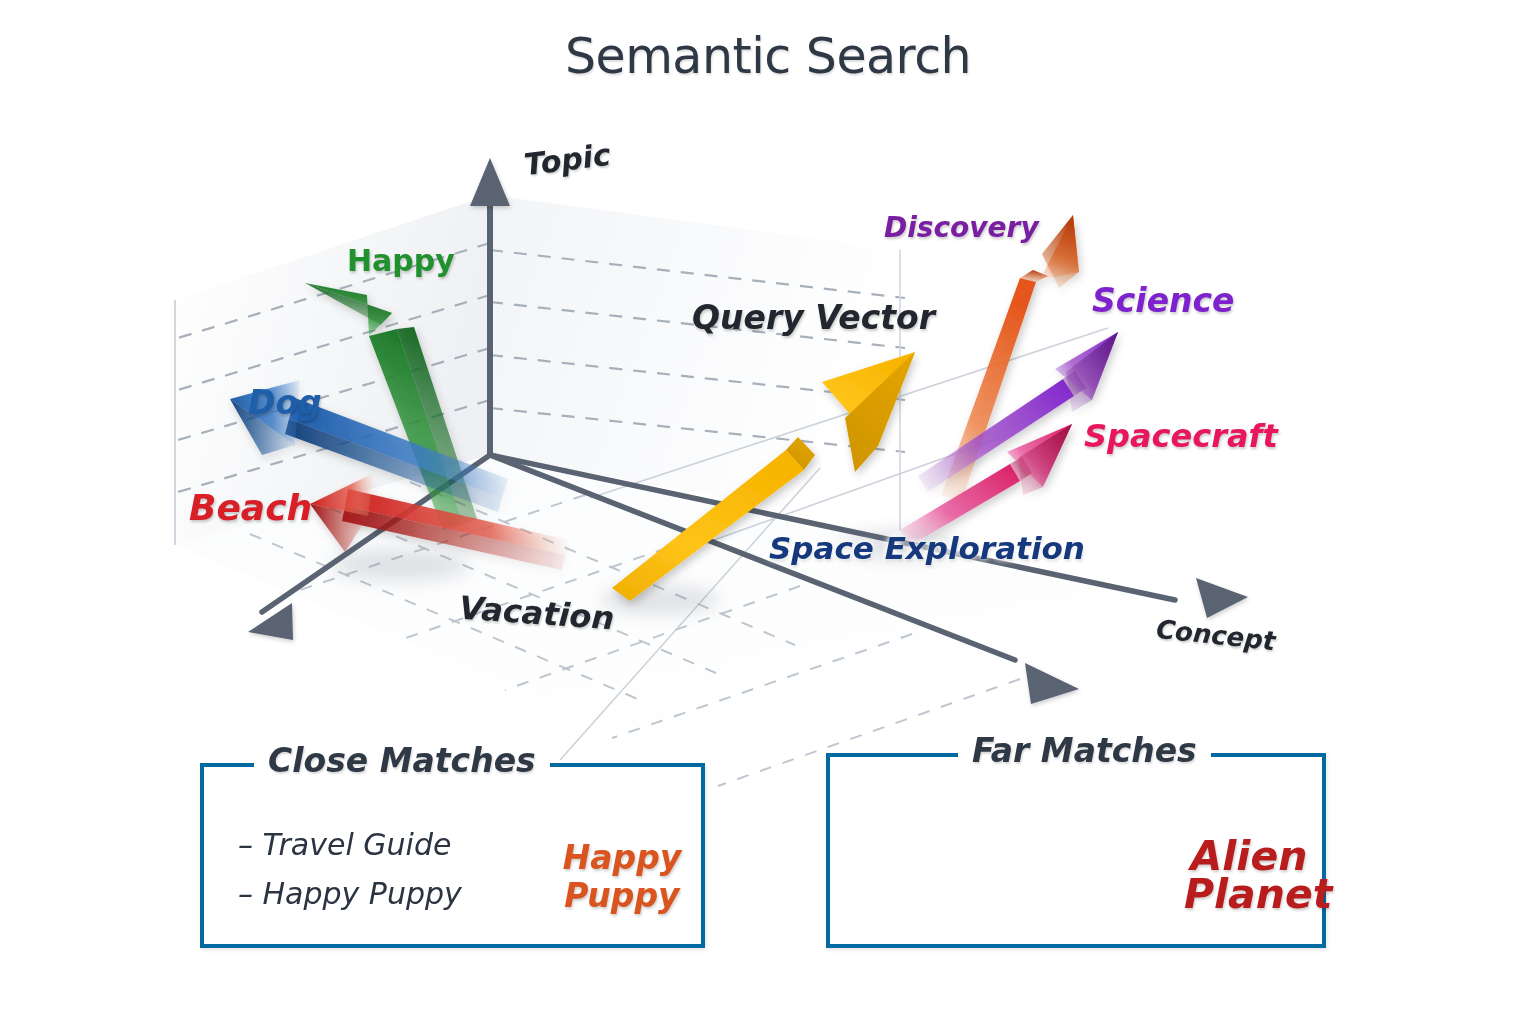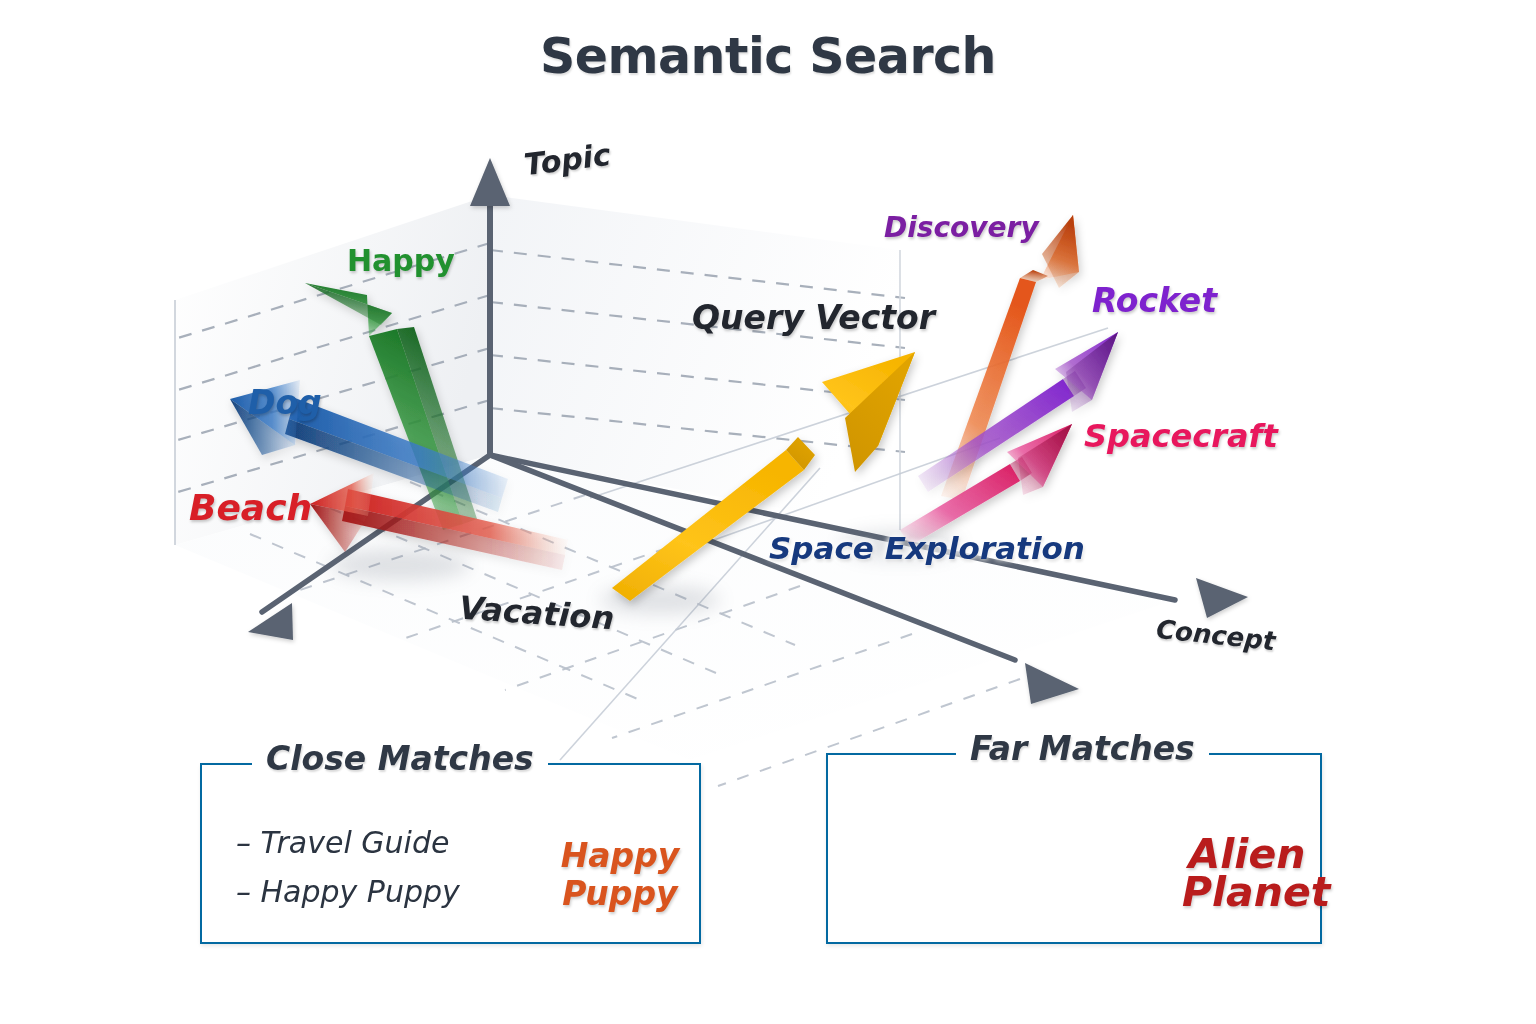--- a/index.html
+++ b/index.html
@@ -15,21 +15,21 @@
     overflow: hidden;
     font-family: "DejaVu Sans", sans-serif;
   }
   #scene { position: absolute; left: 0; top: 0; width: 1536px; height: 1024px; }
 
   .txt { position: absolute; white-space: nowrap; }
 
   #title {
     left: 0; top: 28px; width: 1536px; text-align: center;
     font-family: "DejaVu Sans", sans-serif;
-    font-size: 49px; font-weight: bold; color: #2f3845;
+    font-size: 49px; font-weight: normal; color: #2f3845;
     letter-spacing: -0.5px;
     text-shadow: 1px 2px 2px rgba(0,0,0,0.13);
   }
 
   .axis-label {
     font-family: "DejaVu Sans", sans-serif;
     font-weight: bold; font-style: italic;
     color: #22262e;
     text-shadow: 1px 2px 2px rgba(0,0,0,0.18);
   }
@@ -48,21 +48,21 @@
   #lbl-query      { left: 692px; top: 298px; font-size: 33px; color: #22262e; font-style: italic; }
   #lbl-discovery  { left: 884px; top: 211px; font-size: 28px; color: #7b1fa2; font-style: italic; }
   #lbl-science    { left: 1092px; top: 281px; font-size: 33px; color: #7e22ce; font-style: italic; }
   #lbl-spacecraft { left: 1084px; top: 417px; font-size: 32px; color: #e8175d; font-style: italic; }
   #lbl-spaceexp   { left: 769px; top: 530px; font-size: 31px; color: #16397e; font-style: italic;
                     text-shadow: 0 0 6px #fff, 0 0 6px #fff, 1px 2px 3px rgba(0,0,0,0.22); }
 
   
   .panel {
     position: absolute;
-    border: 2px solid #0369a1;
+    border: 4px solid #0369a1;
     background: #ffffff;
     box-shadow: 1px 2px 4px rgba(0,0,0,0.10);
   }
   #panel-close { left: 200px; top: 763px; width: 497px; height: 177px; }
   #panel-far   { left: 826px; top: 753px; width: 492px; height: 187px; }
 
   .panel-title {
     position: absolute;
     background: #ffffff;
     padding: 0 14px;
@@ -334,21 +334,21 @@
 
   <div class="txt axis-label" id="lbl-topic">Topic</div>
   <div class="txt axis-label" id="lbl-concept">Concept</div>
   <div class="txt axis-label" id="lbl-vacation">Vacation</div>
 
   <div class="txt vec-label" id="lbl-happy">Happy</div>
   <div class="txt vec-label" id="lbl-dog">Dog</div>
   <div class="txt vec-label" id="lbl-beach">Beach</div>
   <div class="txt vec-label" id="lbl-query">Query Vector</div>
   <div class="txt vec-label" id="lbl-discovery">Discovery</div>
-  <div class="txt vec-label" id="lbl-science">Rocket</div>
+  <div class="txt vec-label" id="lbl-science">Science</div>
   <div class="txt vec-label" id="lbl-spacecraft">Spacecraft</div>
   <div class="txt vec-label" id="lbl-spaceexp">Space Exploration</div>
 
   <div class="panel" id="panel-close">
     <div class="panel-title">Close Matches</div>
     <div class="panel-list">
       <div>– Travel Guide</div>
       <div>– Happy Puppy</div>
     </div>
     <div class="panel-result" id="res-close">

